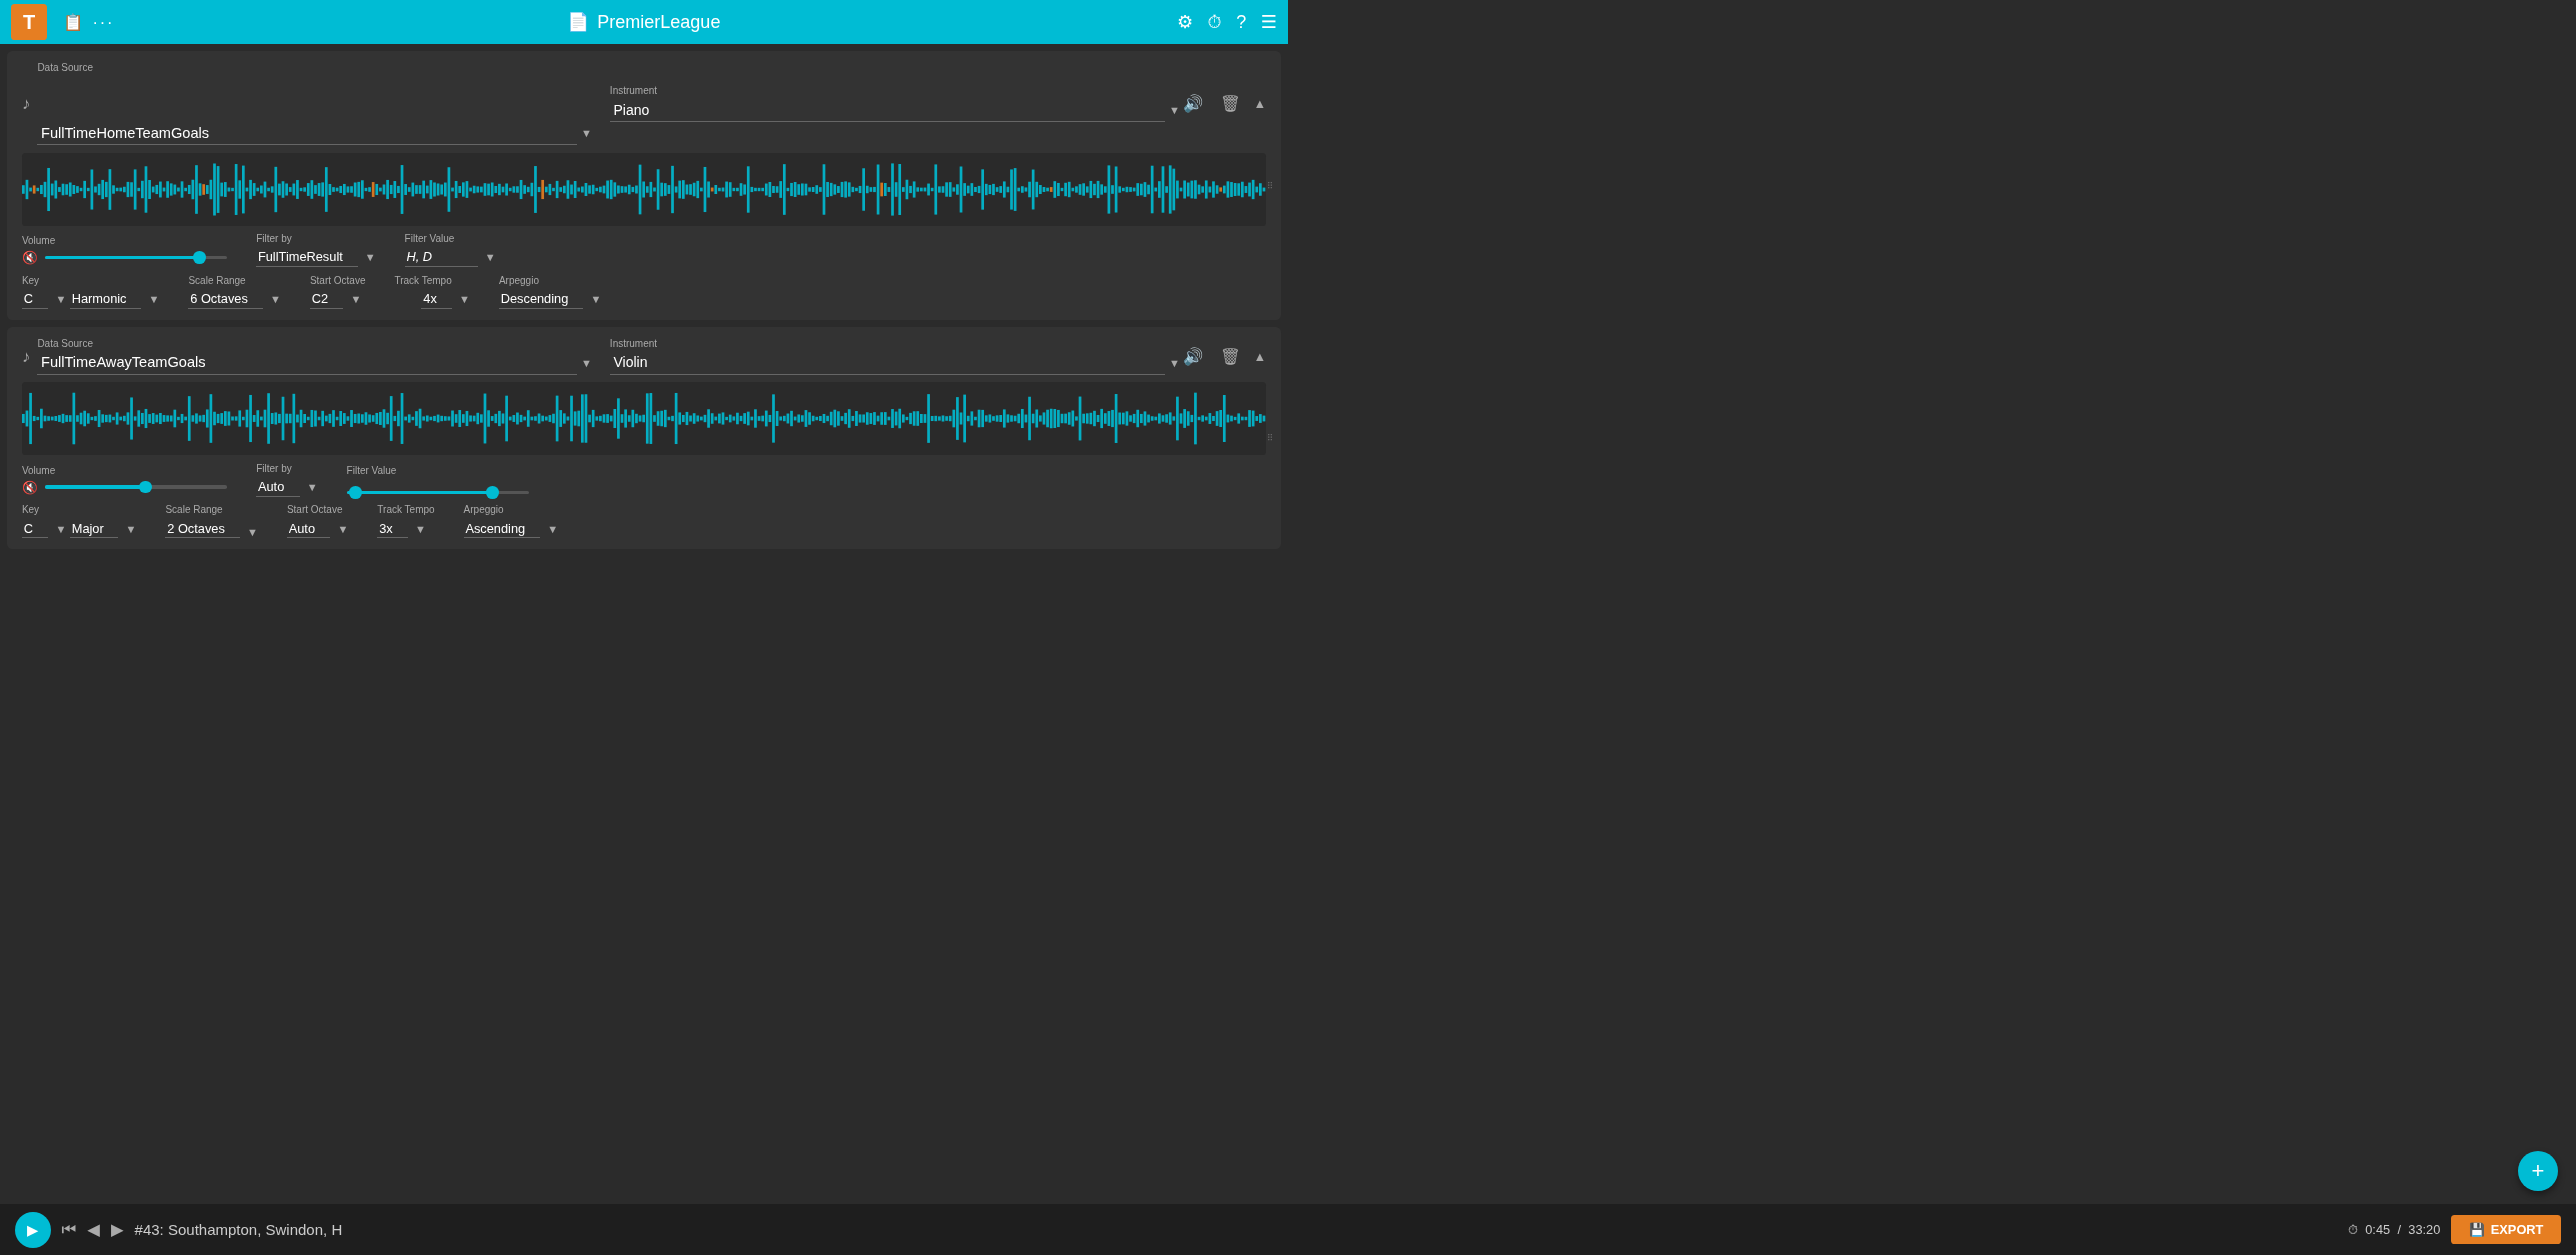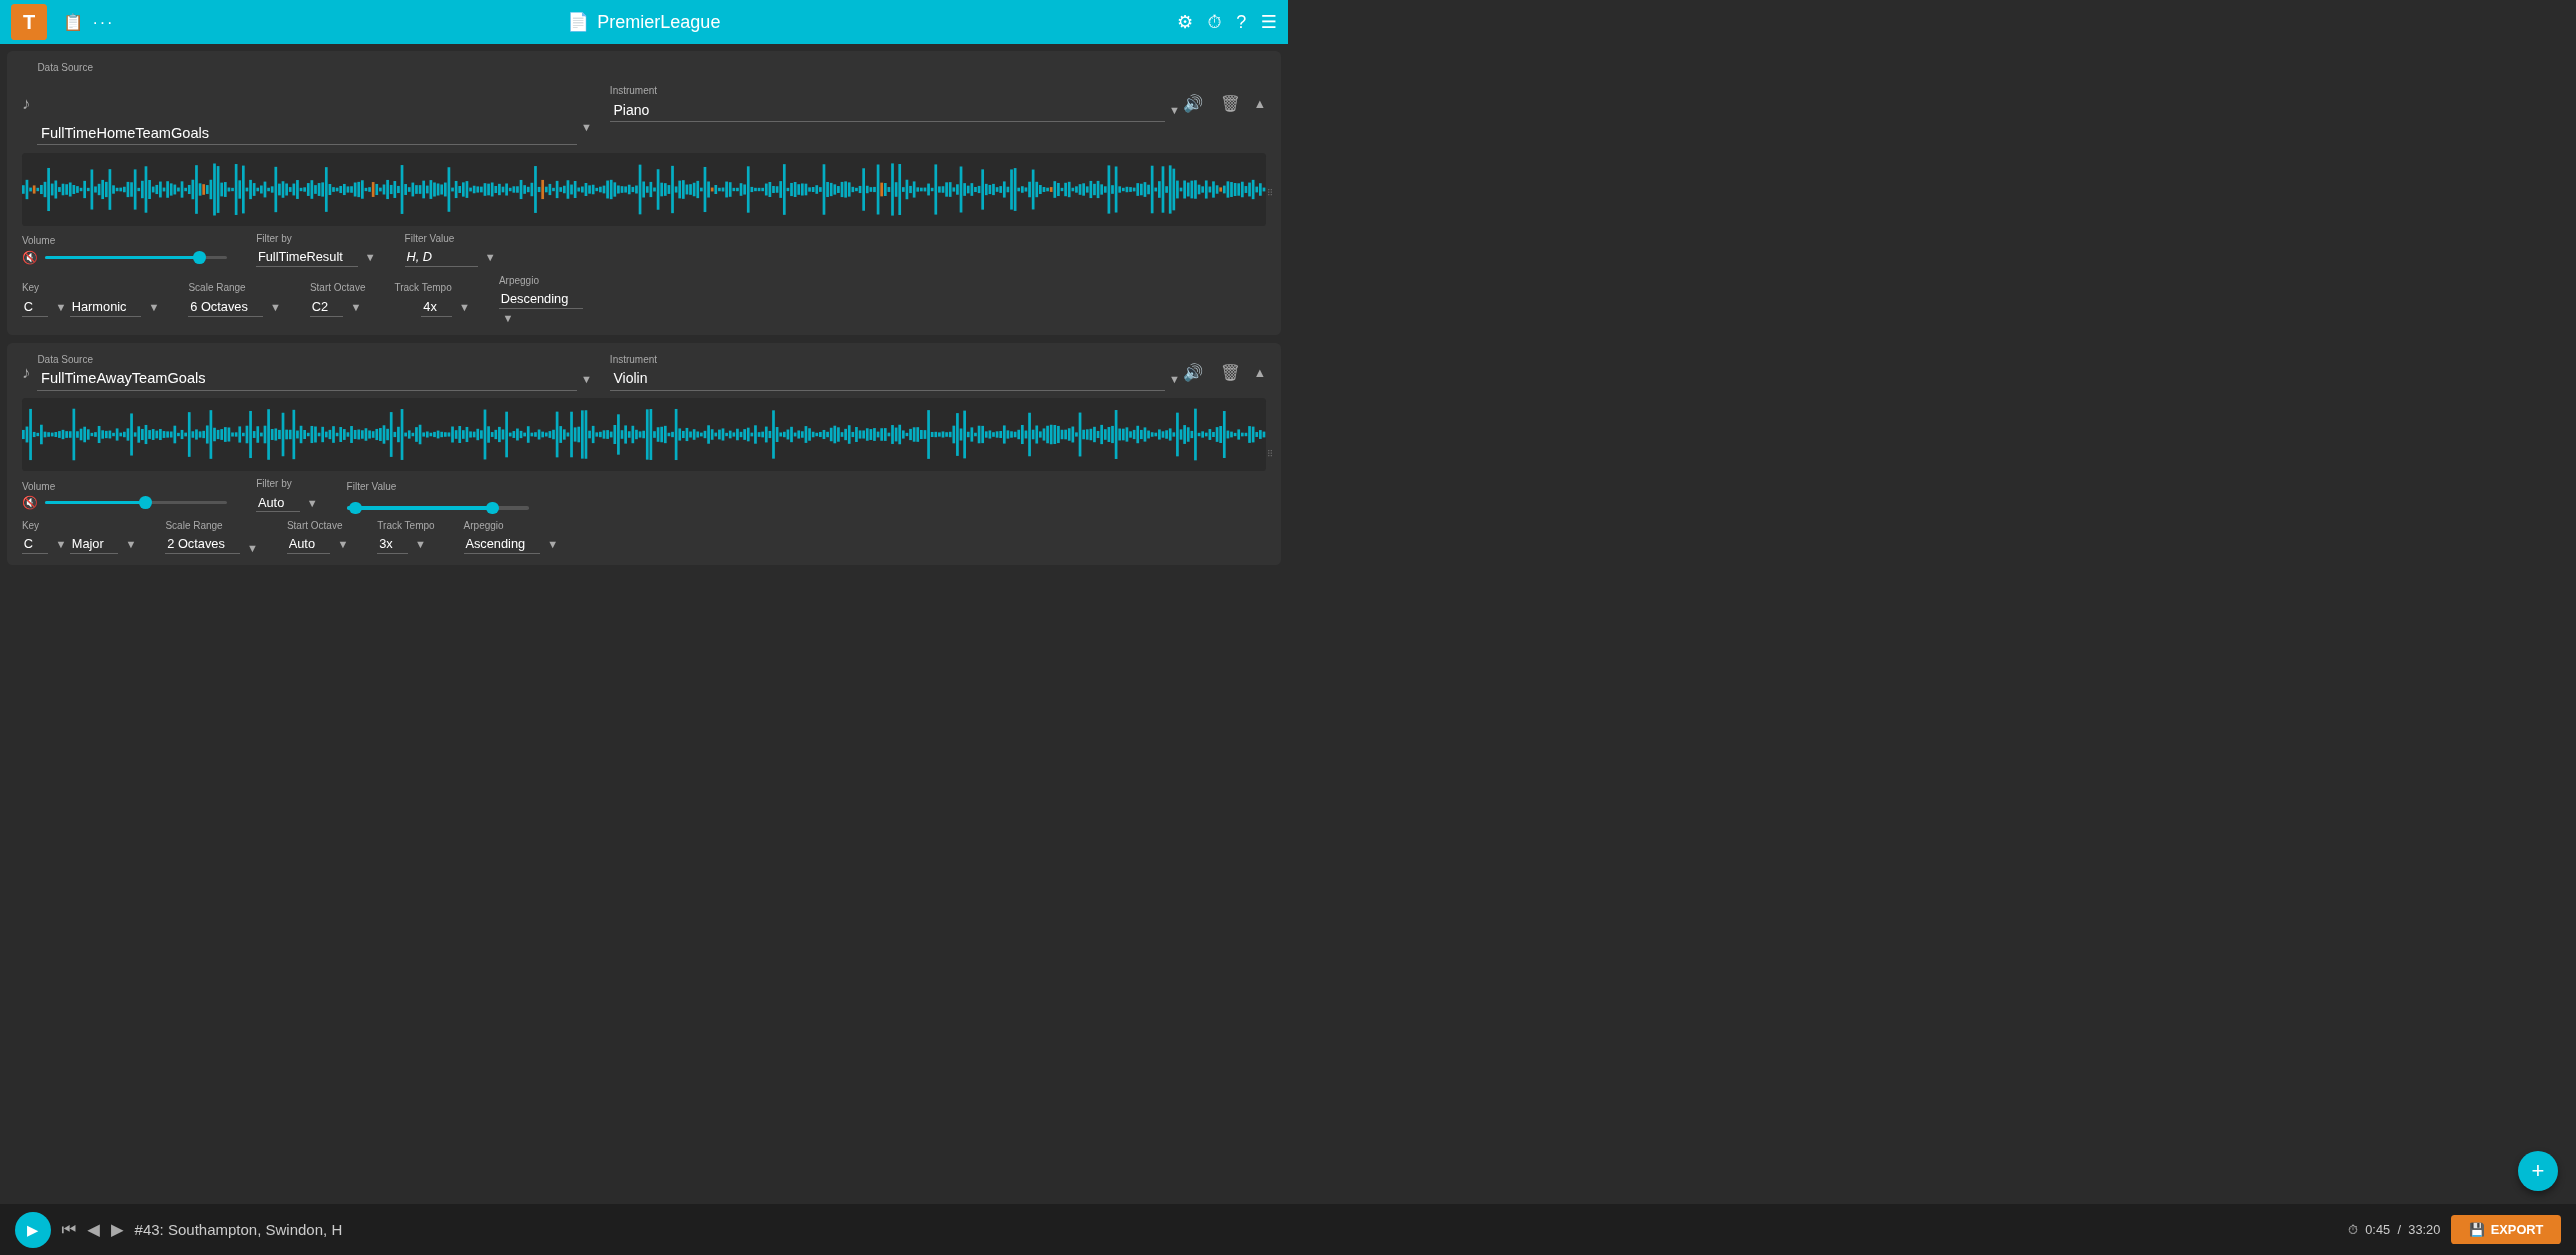--- a/index.html
+++ b/index.html
@@ -396,21 +396,21 @@
 <div class="main-content">
 
   <div class="track-card">
     <div class="header-combined">
 
       <div class="ds-section">
         <div style="display:flex; align-items:center; gap:7.3px;">
           <span class="music-note">♪</span>
           <div style="flex:1;">
             <div class="track-label">Data Source</div>
-            <div style="display:flex; align-items:flex-start;margin-top:48px;">
+            <div style="display:flex; align-items:center;margin-top:48px;">
               <select class="data-source-select">
                 <option>FullTimeHomeTeamGoals</option>
               </select>
               <span class="dropdown-arrow">▼</span>
             </div>
           </div>
         </div>
       </div>
 
       <div class="inst-section" style="margin-left: 18px;">
@@ -855,21 +855,21 @@
         <div style="display:flex; align-items:center; gap:3.6px;margin-left:27px;">
           <select class="small-select">
             <option>4x</option>
           </select>
           <span class="dropdown-arrow">▼</span>
         </div>
       </div>
 
       <div class="control-group">
         <div class="control-label">Arpeggio</div>
-        <div style="display:flex; gap:3.6px;flex-direction:column;">
+        <div style="display:flex; align-items:center; gap:3.6px;">
           <select class="small-select">
             <option>Descending</option>
           </select>
           <span class="dropdown-arrow">▼</span>
         </div>
       </div>
     </div>
 
     <div class="grid-dots">⠿</div>
   </div>

